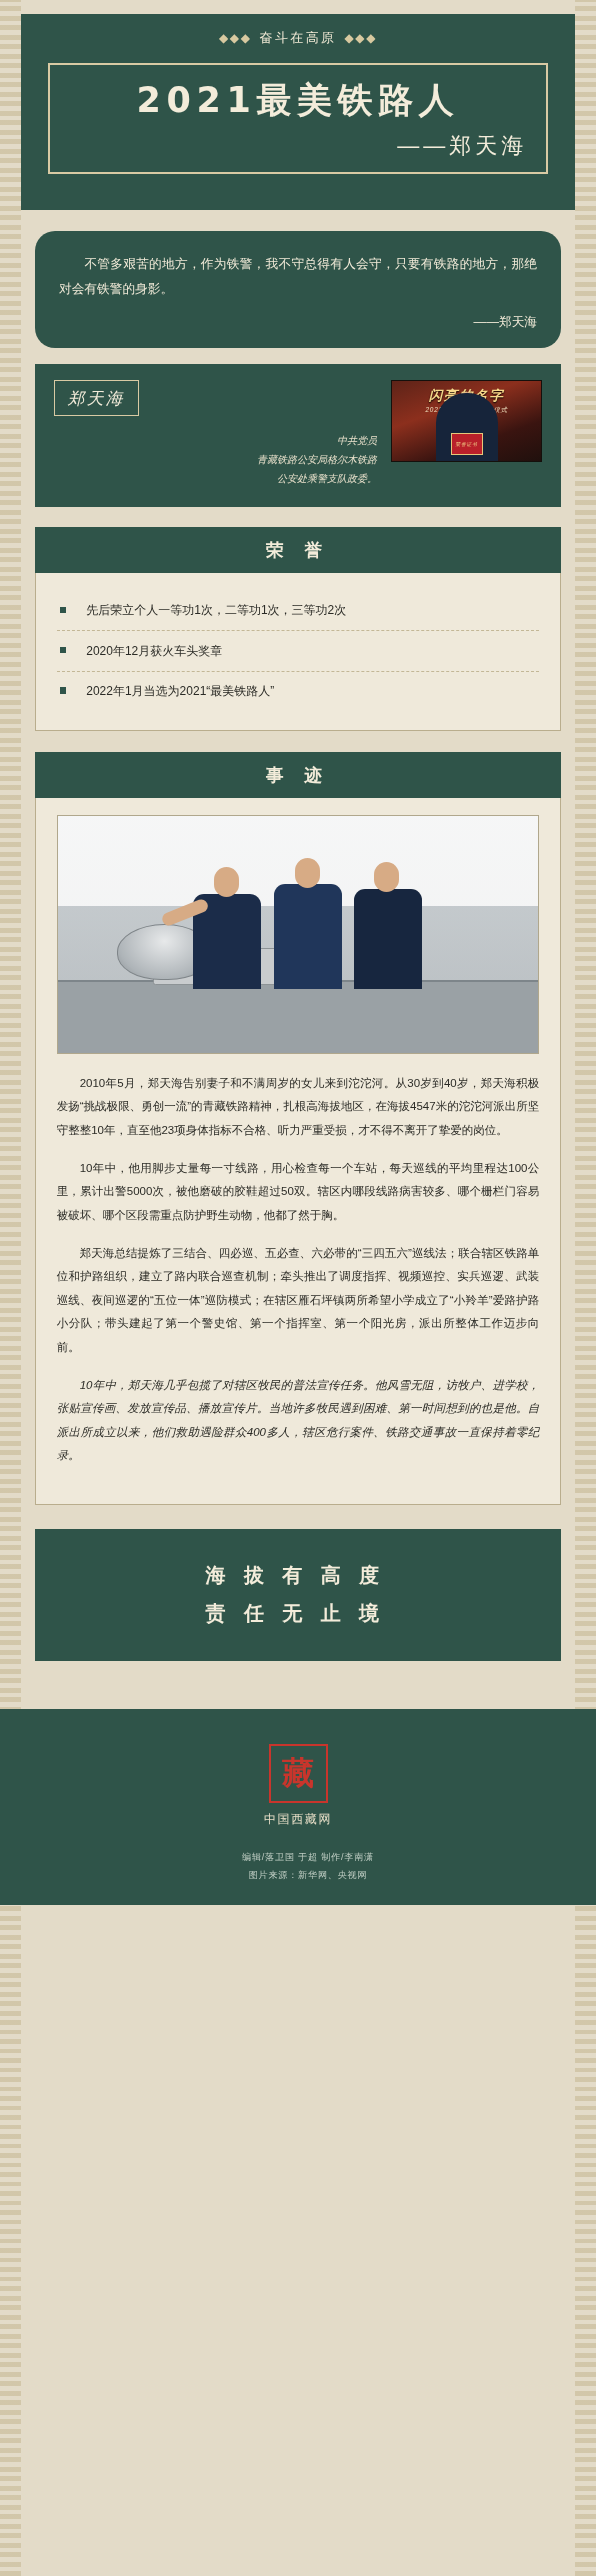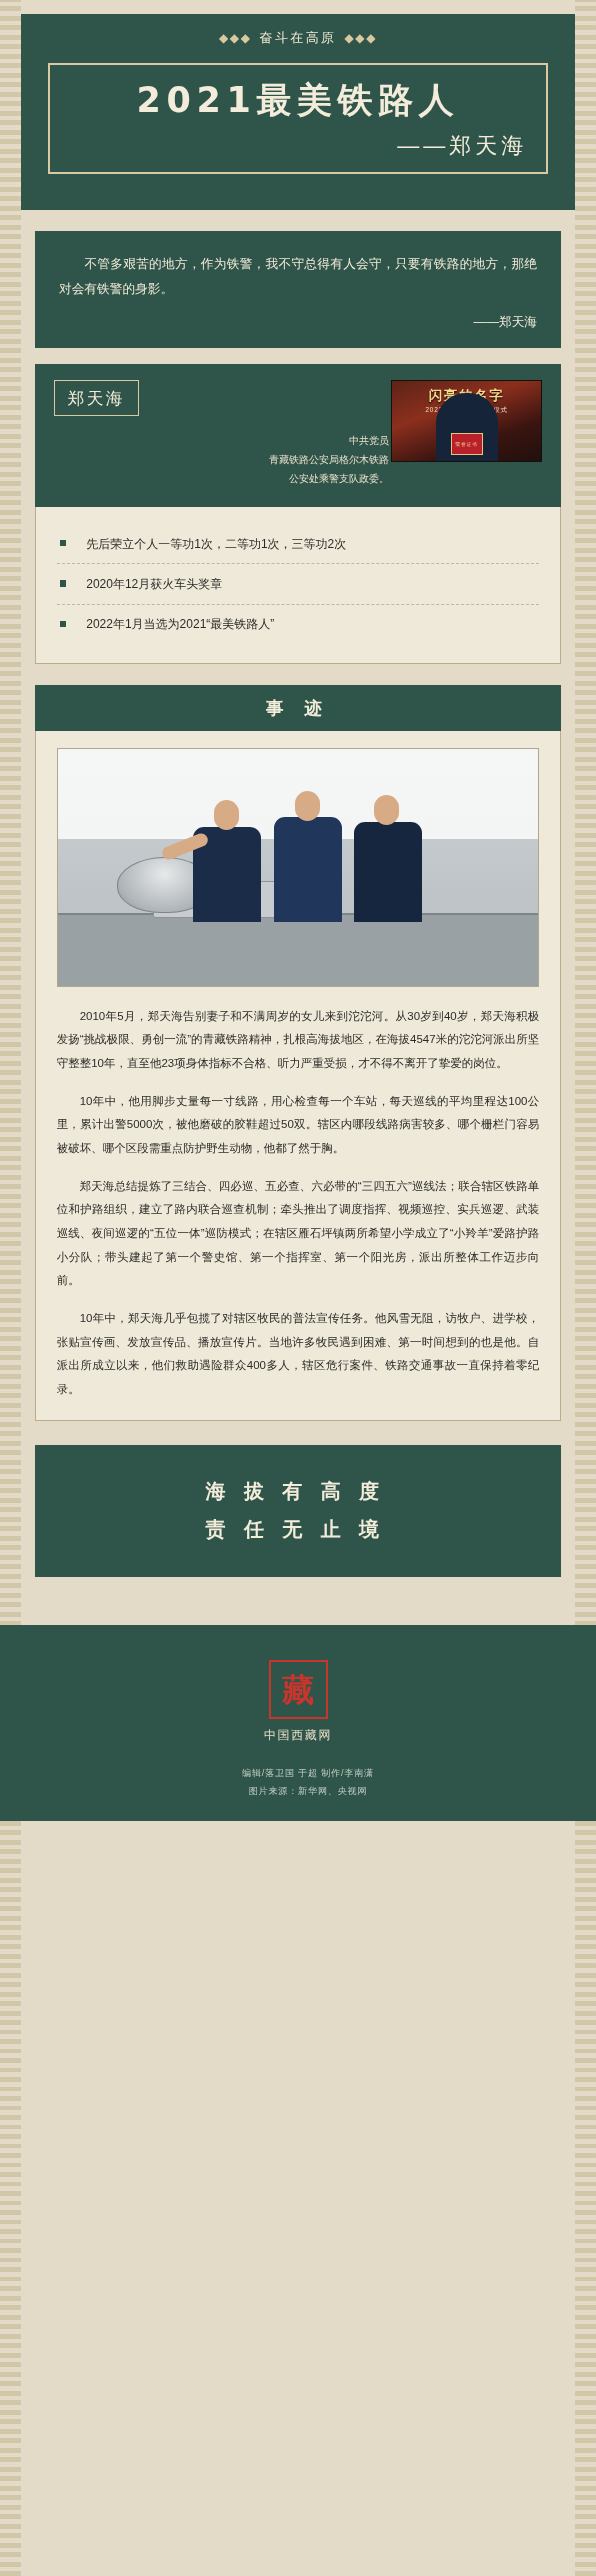--- a/index.html
+++ b/index.html
@@ -78,20 +78,21 @@
     text-align: right;
     margin-top: 6.4px;
     padding-right: 4.8px;
   }
 
   
   .quote-card {
     background: #2f5449;
     margin: 20.7px 14.3px 0 14.3px;
     padding: 20.7px 24px 17.5px 24px;
+    border-radius: 20px;
   }
   .quote-text {
     color: #f1ead8;
     font-size: 12.7px;
     line-height: 2.0;
     text-align: justify;
     text-indent: 2em;
   }
   .quote-author {
     color: #f1ead8;
@@ -99,21 +100,22 @@
     text-align: right;
     margin-top: 11px;
   }
 
   
   .profile-card {
     background: #2f5449;
     margin: 16px 14.3px 0 14.3px;
     padding: 16px 19px 19px 19px;
     display: flex;
-    gap: 2px;
+    gap: 14px;
+    font-style: italic;
   }
   .profile-left { flex: 1 1 auto; min-width: 0; }
   .name-plate {
     display: inline-block;
     border: 1.6px solid #d9caa4;
     color: #f3ecda;
     font-size: 16.7px;
     letter-spacing: 2.4px;
     padding: 5.6px 12.7px;
     margin-bottom: 14.3px;
@@ -290,21 +292,21 @@
   .dp-a1 { left: 103px; bottom: 134px; }
 
   .deeds-text p {
     color: #2b2b26;
     font-size: 11.5px;
     line-height: 2.05;
     text-align: justify;
     text-indent: 2em;
     margin-bottom: 14.3px;
   }
-  .deeds-text p:last-child { margin-bottom: 0; }
+  .deeds-text p:last-child { margin-bottom: 17px; font-style: italic; }
 
   
   .slogan-card {
     background: #2f5449;
     margin: 24px 14.3px 0 14.3px;
     padding: 27px 5px 29px 0;
     text-align: center;
   }
   .slogan-line {
     color: #f3ecda;
@@ -383,20 +385,23 @@
         <div class="photo-banner">闪亮的名字</div>
         <div class="photo-subbanner">2021最美铁路人发布仪式</div>
         <div class="photo-head"></div>
         <div class="photo-person"></div>
         <div class="photo-cert">
           <span>荣誉证书</span>
         </div>
       </div>
     </div>
 
+    <div class="section-header">
+      <span class="st">荣 誉</span>
+    </div>
     <div class="section-body">
       <div class="honor-item">
         <span class="bullet"></span>
         <span>先后荣立个人一等功1次，二等功1次，三等功2次</span>
       </div>
       <div class="honor-item">
         <span class="bullet"></span>
         <span>2020年12月获火车头奖章</span>
       </div>
       <div class="honor-item">

